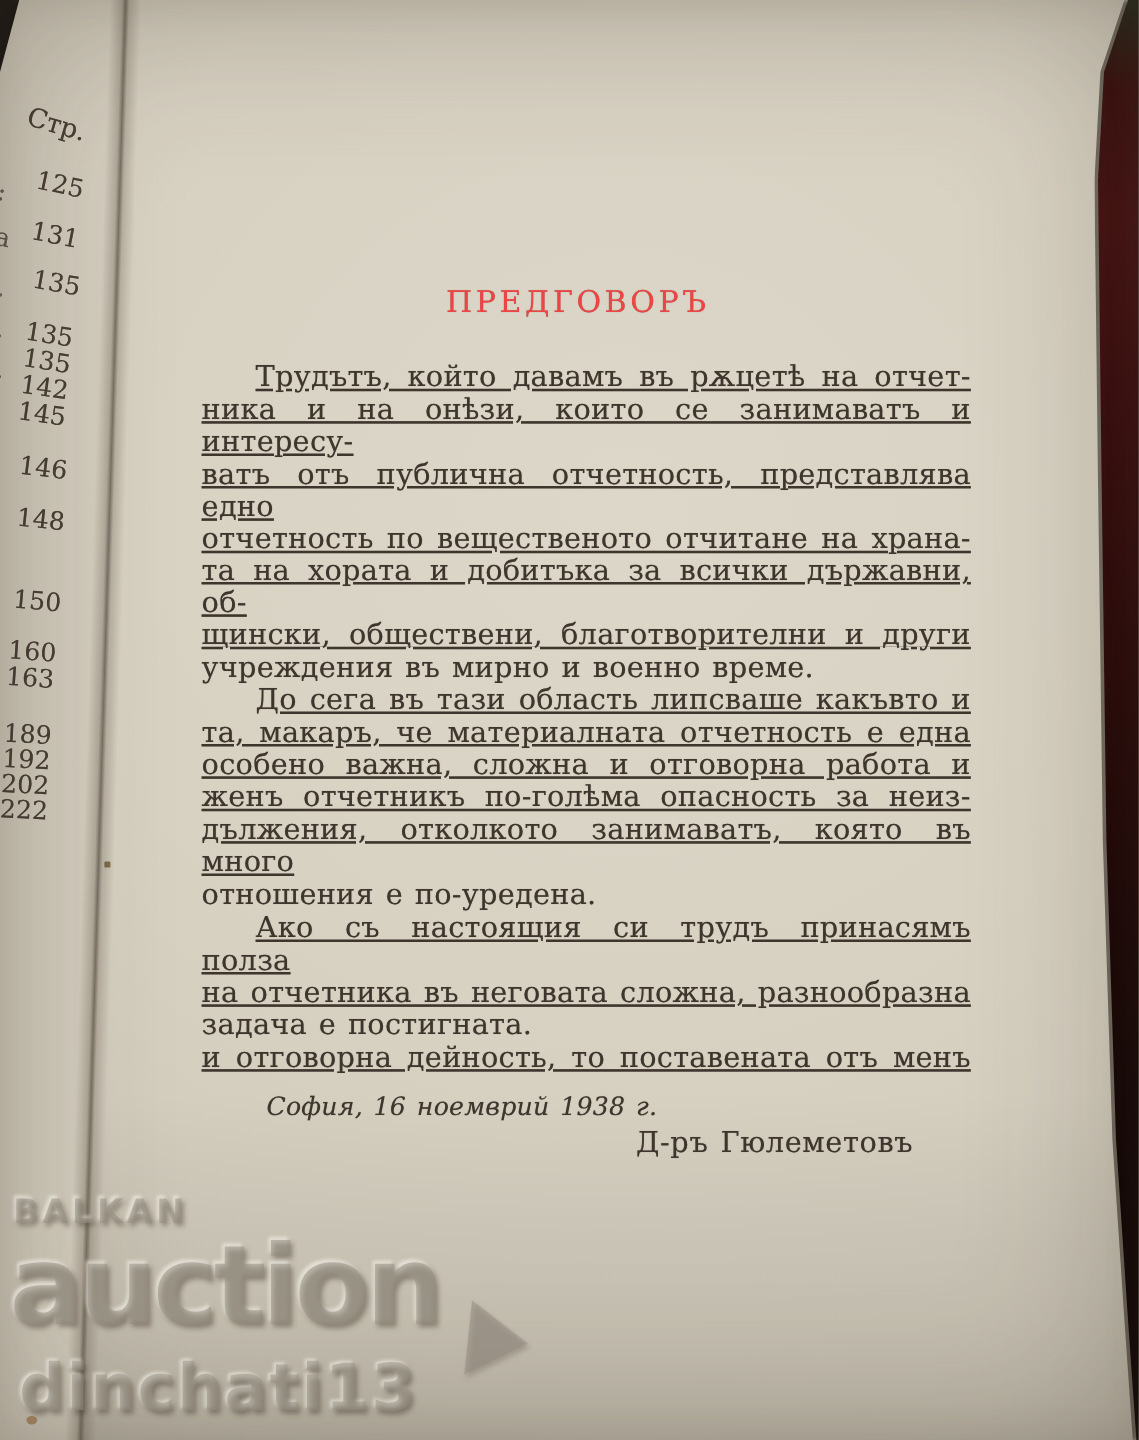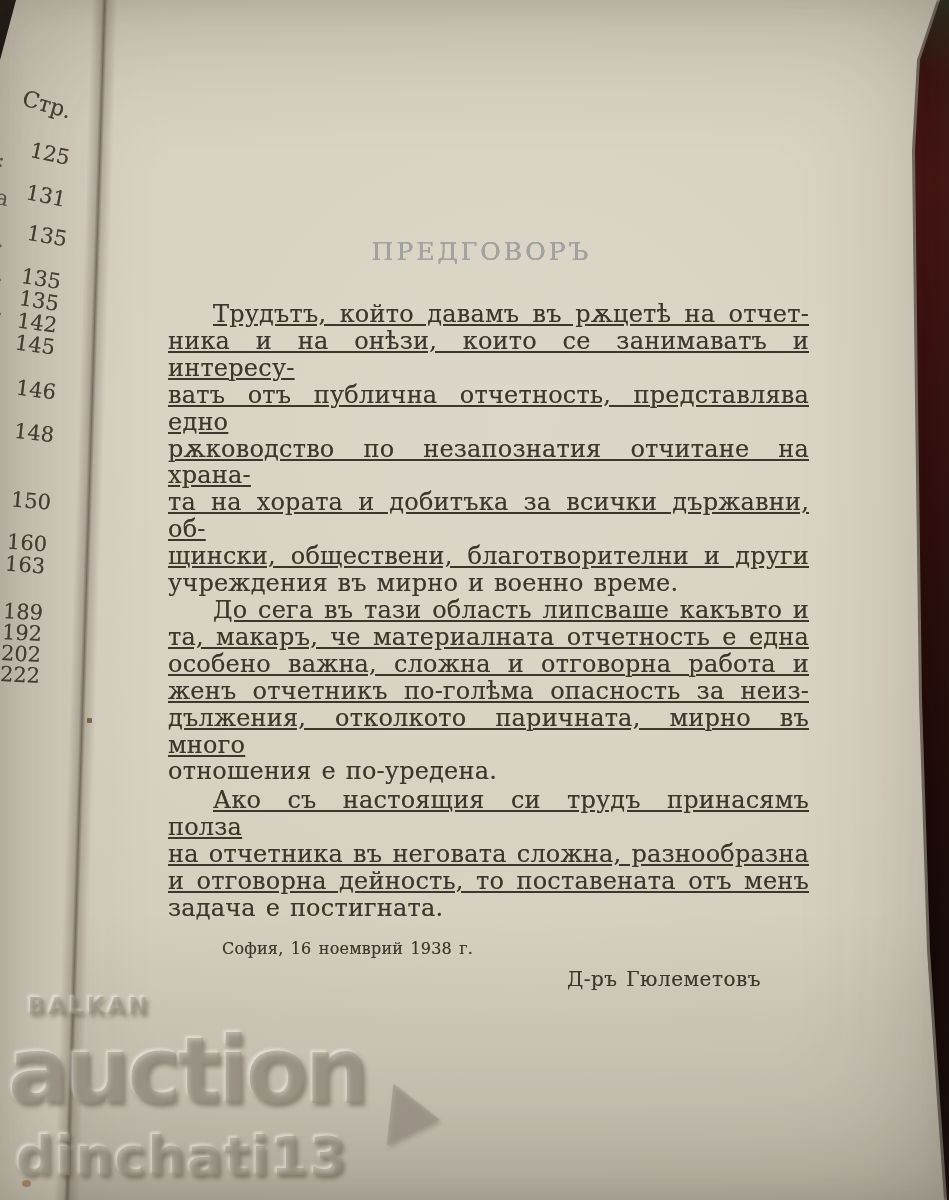--- a/index.html
+++ b/index.html
@@ -57,33 +57,33 @@
   .tf4 {left:-3px; top:296px; transform:rotate(9deg);  opacity:.7;}
   
   .text-block{
     position:absolute; left:168px; top:236px; width:641px; z-index:5;
     color:#3e362d; font-size:24px; line-height:26.9px;
     letter-spacing:.2px; word-spacing:2px;
     text-shadow:0 0 .6px rgba(62,54,45,.55);
   }
   .heading{
     font-size:25px; line-height:32px; letter-spacing:3px;
-    text-align:center; color:#a3a3a3; margin:0 14px 33px 0;
+    text-align:center; color:#ef4444; margin:0 14px 33px 0;
   }
   .bl{min-height:26.9px;}
   .jl{text-align:justify; text-align-last:justify;text-decoration:underline;}
   .ll{text-align:right; text-align-last:left;}
   .ind{text-indent:45px;}
   .p3{margin-top:2px;}
   .dateline{
-    margin-top:14px; font-size:16px;
+    margin-top:14px; font-style:italic; font-size:21px;
     padding-left:54px; text-align:left; text-align-last:left;
   }
   .signature{
-    margin-top:3px; font-size:20px; letter-spacing:.5px;
+    margin-top:3px; font-size:24px; letter-spacing:.5px;
     text-align:left; text-align-last:right; padding-right:48px;
   }
   
   .cover-edge-shadow{
     position:absolute; left:892px; top:0; width:57px; height:1200px; z-index:5;
     background:rgba(35,25,18,.55); filter:blur(2px);
     clip-path:polygon(45px 0,100% 0,100% 100%,52px 100%,45px 1100px,35px 950px,27px 700px,23px 400px,20px 150px,25px 60px);
   }
   .cover-edge{
     position:absolute; left:895px; top:0; width:54px; height:1200px; z-index:6;
@@ -107,21 +107,21 @@
     box-shadow:inset 0 0 140px rgba(58,48,36,.33), inset 0 0 30px rgba(80,70,55,.12);
   }
   
   .watermark{ position:absolute; inset:0; z-index:9; pointer-events:none;
     font-family:"DejaVu Sans", sans-serif; font-weight:bold;
     color:rgba(148,141,129,.52);
   }
   .watermark > div{ position:absolute; white-space:nowrap;
     text-shadow:2px 3px 4px rgba(70,60,46,.45), -2px -2px 3px rgba(255,252,244,.55);
   }
-  .wm-top {left:28px; top:993px;  font-size:23px; letter-spacing:3px;}
+  .wm-top {left:11px; top:993px;  font-size:28px; letter-spacing:3px;}
   .wm-main{left:8px;  top:1018px; font-size:92px; letter-spacing:-4px;}
   .wm-user{left:16px; top:1125px; font-size:54px; letter-spacing:1px;}
   .wm-play{
     left:390px; top:1086px; width:0; height:0;
     border-left:50px solid rgba(148,141,129,.55);
     border-top:31px solid transparent; border-bottom:31px solid transparent;
     transform:rotate(6deg);
     filter:drop-shadow(2px 3px 2px rgba(70,60,46,.45));
     text-shadow:none;
   }
@@ -161,36 +161,36 @@
   </div>
 
   <div class="gutter-shadow"></div>
 
   <div class="text-block">
     <div class="heading">ПРЕДГОВОРЪ</div>
 
     <div class="bl jl ind">Трудътъ, който давамъ въ рѫцетѣ на отчет-</div>
     <div class="bl jl">ника и на онѣзи, които се занимаватъ и интересу-</div>
     <div class="bl jl">ватъ отъ публична отчетность, представлява едно</div>
-    <div class="bl jl">рѫководство по незапознатия отчитане на храна-</div>
+    <div class="bl jl">отчетность по вещественото отчитане на храна-</div>
     <div class="bl jl">та на хората и добитъка за всички държавни, об-</div>
     <div class="bl jl">щински, обществени, благотворителни и други</div>
     <div class="bl ll">учреждения въ мирно и военно време.</div>
 
     <div class="bl jl ind">До сега въ тази область липсваше какъвто и</div>
     <div class="bl jl">та, макаръ, че материалната отчетность е една</div>
     <div class="bl jl">особено важна, сложна и отговорна работа и</div>
     <div class="bl jl">женъ отчетникъ по-голѣма опасность за неиз-</div>
-    <div class="bl jl">дължения, отколкото паричната, мирно въ много</div>
+    <div class="bl jl">дължения, отколкото занимаватъ, която въ много</div>
     <div class="bl ll">отношения е по-уредена.</div>
 
     <div class="bl jl ind p3">Ако съ настоящия си трудъ принасямъ полза</div>
     <div class="bl jl">на отчетника въ неговата  сложна, разнообразна</div>
+    <div class="bl ll">задача е постигната.</div>
     <div class="bl jl">и отговорна дейность, то поставената отъ менъ</div>
-    <div class="bl ll">задача е постигната.</div>
 
     <div class="dateline">София, 16 ноемврий 1938 г.</div>
     <div class="signature">Д-ръ Гюлеметовъ</div>
   </div>
 
   <div class="cover-edge-shadow"></div>
   <div class="cover-edge"></div>
   <div class="corner-shadow"></div>
   <div class="stain"></div>
   <div class="speck"></div>

